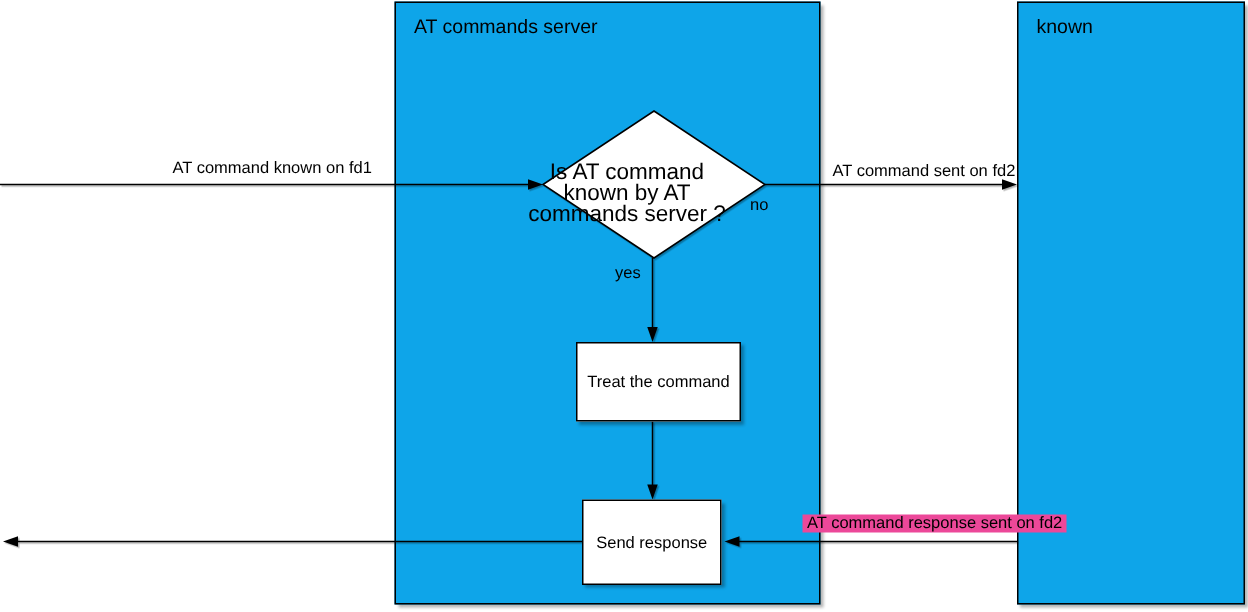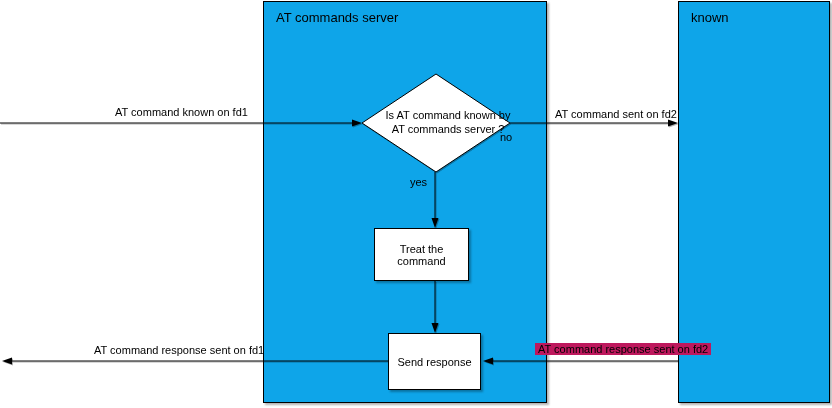--- a/index.html
+++ b/index.html
@@ -38,41 +38,41 @@
     position: absolute;
     background: #ffffff;
     border: 1px solid #000000;
     box-shadow: 2px 2px 2px rgba(0,0,0,0.30);
     display: flex;
     align-items: center;
     justify-content: center;
     text-align: center;
     font-size: 11px;
   }
-  #treat-box { left: 374px; top: 228px; width: 95px; height: 53px; }
+  #treat-box { left: 384px; top: 228px; width: 110px; height: 53px; }
   #send-box  { left: 388px; top: 333px; width: 93px; height: 57px; }
   #diamond-label {
     position: absolute;
-    left: 382px; top: 108px; width: 132px;
+    left: 352px; top: 108px; width: 132px;
     text-align: center;
-    font-size: 11px;
+    font-size: 15px;
     line-height: 14px;
   }
   .edge-label {
     position: absolute;
     font-size: 11px;
     white-space: nowrap;
     color: #000000;
   }
   #label-cmd-fd1  { left: 115px; top: 106px; }
   #label-cmd-fd2  { left: 555px; top: 108px; }
   #label-no       { left: 500px; top: 131px; }
   #label-yes      { left: 410px; top: 176px; }
   #label-resp-fd1 { left: 94px;  top: 344px; }
-  #label-resp-fd2 { left: 535px; top: 343px; background: #be185d; padding: 0 3px; }
+  #label-resp-fd2 { left: 535px; top: 343px; background: #ec4899; padding: 0 3px; }
 </style>
 </head>
 <body>
 
 <div id="canvas">
 
   <div id="server-box" class="container-box">
     <div class="container-title">AT commands server</div>
   </div>
 
@@ -122,16 +122,15 @@
   </div>
 
   <div id="send-box" class="process-box">
     <span>Send response</span>
   </div>
 
   <div id="label-cmd-fd1" class="edge-label">AT command known on fd1</div>
   <div id="label-cmd-fd2" class="edge-label">AT command sent on fd2</div>
   <div id="label-no" class="edge-label">no</div>
   <div id="label-yes" class="edge-label">yes</div>
-  <div id="label-resp-fd1" class="edge-label">AT command response sent on fd1</div>
   <div id="label-resp-fd2" class="edge-label">AT command response sent on fd2</div>
 
 </div>
 
 </body></html>

